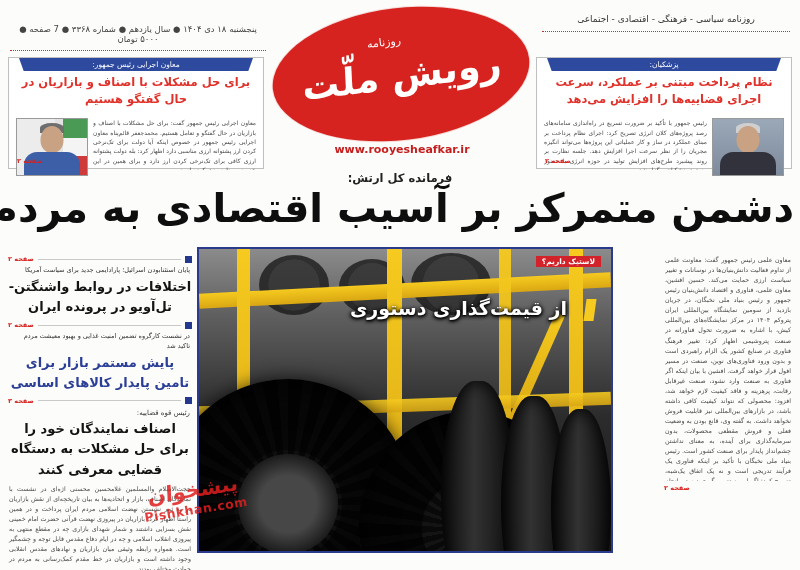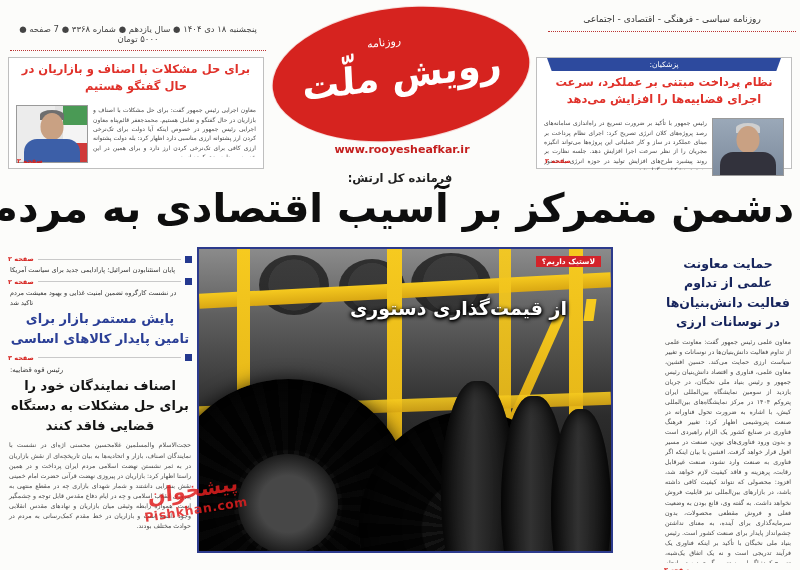--- a/index.html
+++ b/index.html
@@ -1,21 +1,21 @@
 <!DOCTYPE html>
 <html lang="fa" dir="rtl"><head>
 <meta charset="utf-8">
 <style>
   * { margin:0; padding:0; box-sizing:border-box; }
   html,body { background:#e9e9e9; }
   body { font-family:"DejaVu Sans","Liberation Sans",sans-serif; }
   .page { position:relative; width:800px; height:570px; margin:0 auto; background:#fcfcfa; overflow:hidden; direction:rtl; }
 
   
-  .masthead-type { position:absolute; top:14px; right:4px; width:248px; text-align:center;
+  .masthead-type { position:absolute; top:14px; right:10px; width:248px; text-align:center;
     font-size:9px; color:#333; padding-bottom:7px; border-bottom:1px dotted #b33; }
   .masthead-date { position:absolute; top:24px; left:10px; width:256px; text-align:center;
     font-size:8.5px; color:#444; padding-bottom:6px; border-bottom:1px dotted #b33; }
   .logo-wrap { position:absolute; top:2px; left:268px; width:268px; height:160px; direction:ltr; }
   .logo-ellipse { position:absolute; top:6px; left:4px; width:258px; height:132px; background:#d6231f;
     border-radius:50%; transform:rotate(-7deg); box-shadow:0 0 0 1px rgba(214,35,31,.15); }
   .logo-sub { position:absolute; top:34px; left:0; right:36px; text-align:center; color:#fff;
     font-size:11px; transform:rotate(-7deg); }
   .logo-title { position:absolute; top:52px; left:0; right:0; text-align:center; color:#fff;
     font-size:37px; font-weight:bold; transform:rotate(-7deg) skewX(-4deg); letter-spacing:-1px; white-space:nowrap; }
@@ -59,21 +59,21 @@
   .lead-headline { position:absolute; top:185px; left:6px; right:6px; text-align:center;
     font-size:40px; font-weight:800; color:#0e0e0e; letter-spacing:-1px; white-space:nowrap; }
 
   
   .colL { position:absolute; top:253px; left:8px; width:184px; height:310px; }
   .colR { position:absolute; top:253px; right:8px; width:128px; height:310px; }
   .prow { display:flex; justify-content:space-between; align-items:center; direction:ltr; margin:2px 0 3px; }
   .prow .pref { color:#d6231f; font-size:6.5px; font-weight:bold; }
   .prow .sq { width:7px; height:7px; background:#24388f; }
   .prow .ln { flex:1; height:1px; background:#c9c9c9; margin:0 4px; }
-  .item-kicker { text-align:left; font-size:6.5px; color:#333; line-height:1.5; margin:2px 2px 1px; }
+  .item-kicker { text-align:right; font-size:6.5px; color:#333; line-height:1.5; margin:2px 2px 1px; }
   .item-kicker.bold { font-weight:normal; font-size:7px; }
   .item-head { text-align:center; font-weight:bold; font-size:13px; line-height:1.55; color:#141414; margin:1px 0 4px; }
   .item-head.blue { color:#2b3f96; }
   .item-body { font-size:6.3px; line-height:1.6; color:#4a4a4a; text-align:justify; margin:2px 1px 3px; }
   .colR .item-head { font-size:12.5px; color:#16245c; margin-bottom:5px; }
   .colR .item-body { max-height:226px; overflow:hidden; }
   .colR .endref { color:#d6231f; font-size:6.5px; font-weight:bold; text-align:left; margin-top:3px; }
 
   
   .photo { position:absolute; top:247px; left:197px; width:416px; height:306px;
@@ -128,20 +128,21 @@
   <div class="masthead-date">پنجشنبه ۱۸ دی ۱۴۰۴ ● سال یازدهم ● شماره ۳۳۶۸ ● 7 صفحه ● ۵۰۰۰ تومان</div>
 
   <div class="logo-wrap">
     <div class="logo-ellipse"></div>
     <div class="logo-sub">روزنامه</div>
     <div class="logo-title">رویش ملّت</div>
     <div class="logo-site">www.rooyesheafkar.ir</div>
   </div>
 
   <div class="nbox left">
+    <div class="nbox-ribbon">معاون اجرایی رئیس جمهور:</div>
     <div class="nbox-head">برای حل مشکلات با اصناف و بازاریان در حال گفتگو هستیم</div>
     <div class="nbox-row">
       <div class="nbox-text">معاون اجرایی رئیس جمهور گفت: برای حل مشکلات با اصناف و بازاریان در حال گفتگو و تعامل هستیم. محمدجعفر قائم‌پناه معاون اجرایی رئیس جمهور در خصوص اینکه آیا دولت برای تک‌نرخی کردن ارز پشتوانه ارزی مناسبی دارد اظهار کرد: بله دولت پشتوانه ارزی کافی برای تک‌نرخی کردن ارز دارد و برای همین در این خصوص برنامه‌ریزی کرده است.</div>
       <div class="portrait flagbg">
         <div class="flagstripes"></div>
         <div class="hair"></div>
         <div class="head"></div>
         <div class="torso"></div>
       </div>
     </div>
@@ -167,40 +168,41 @@
 
   <div class="colL">
     <div class="prow">
       <span class="pref">صفحه ۲</span>
       <span class="ln"></span>
       <span class="sq"></span>
     </div>
 
     <div>
       <div class="item-kicker">پایان استثنابودن اسرائیل؛ پارادایمی جدید برای سیاست آمریکا</div>
+      <div class="item-head">اختلافات در روابط واشنگتن- تل‌آویو در پرونده ایران</div>
     </div>
     <div class="prow">
       <span class="pref">صفحه ۲</span>
       <span class="ln"></span>
       <span class="sq"></span>
     </div>
 
     <div>
       <div class="item-kicker">در نشست کارگروه تضمین امنیت غذایی و بهبود معیشت مردم تاکید شد</div>
       <div class="item-head blue">پایش مستمر بازار برای تامین پایدار کالاهای اساسی</div>
     </div>
     <div class="prow">
       <span class="pref">صفحه ۳</span>
       <span class="ln"></span>
       <span class="sq"></span>
     </div>
 
     <div>
       <div class="item-kicker bold">رئیس قوه قضاییه:</div>
-      <div class="item-head">اصناف نمایندگان خود را برای حل مشکلات به دستگاه قضایی فاقد کنند</div>
+      <div class="item-head">اصناف نمایندگان خود را برای حل مشکلات به دستگاه قضایی معرفی کنند</div>
       <div class="item-body">حجت‌الاسلام والمسلمین غلامحسین محسنی اژه‌ای در نشست با نمایندگان اصناف، بازار و اتحادیه‌ها به بیان تاریخچه‌ای از نقش بازاریان در به ثمر نشستن نهضت اسلامی مردم ایران پرداخت و در همین راستا اظهار کرد: بازاریان در پیروزی نهضت قرآنی حضرت امام خمینی نقش بسزایی داشتند و شمار شهدای بازاری چه در مقطع منتهی به پیروزی انقلاب اسلامی و چه در ایام دفاع مقدس قابل توجه و چشمگیر است. همواره رابطه وثیقی میان بازاریان و نهادهای مقدس انقلابی وجود داشته است و بازاریان در خط مقدم کمک‌رسانی به مردم در حوادث مختلف بودند.</div>
     </div>
 
   </div>
 
   <div class="photo">
     <div class="bgtire" style="top:6px;left:60px;width:70px;height:60px;"></div>
     <div class="bgtire" style="top:10px;left:140px;width:66px;height:56px;"></div>
     <div class="bgtire" style="top:4px;right:120px;width:80px;height:62px;"></div>
     <div class="beam h1"></div>
@@ -214,21 +216,20 @@
     <div class="tire mid"></div>
     <div class="tire side s1"></div>
     <div class="tire side s2"></div>
     <div class="tire side s3"></div>
     <div class="ptag">لاستیک داریم؟</div>
     <div class="pline l2">از قیمت‌گذاری دستوری</div>
     <div class="ybr"></div>
   </div>
 
   <div class="colR">
-    <div class="item-head">حمایت معاونت علمی از تداوم فعالیت دانش‌بنیان‌ها در نوسانات ارزی</div>
     <div class="item-body">معاون علمی رئیس جمهور گفت: معاونت علمی از تداوم فعالیت دانش‌بنیان‌ها در نوسانات و تغییر سیاست ارزی حمایت می‌کند. حسین افشین، معاون علمی، فناوری و اقتصاد دانش‌بنیان رئیس جمهور و رئیس بنیاد ملی نخبگان، در جریان بازدید از سومین نمایشگاه بین‌المللی ایران پتروکم ۱۴۰۴ در مرکز نمایشگاه‌های بین‌المللی کیش، با اشاره به ضرورت تحول فناورانه در صنعت پتروشیمی اظهار کرد: تغییر فرهنگ فناوری در صنایع کشور یک الزام راهبردی است و بدون ورود فناوری‌های نوین، صنعت در مسیر افول قرار خواهد گرفت. افشین با بیان اینکه اگر فناوری به صنعت وارد نشود، صنعت غیرقابل رقابت، پرهزینه و فاقد کیفیت لازم خواهد شد، افزود: محصولی که نتواند کیفیت کافی داشته باشد، در بازارهای بین‌المللی نیز قابلیت فروش نخواهد داشت. به گفته وی، قانع بودن به وضعیت فعلی و فروش مقطعی محصولات، بدون سرمایه‌گذاری برای آینده، به معنای نداشتن چشم‌انداز پایدار برای صنعت کشور است. رئیس بنیاد ملی نخبگان با تأکید بر اینکه فناوری یک فرآیند تدریجی است و نه یک اتفاق یک‌شبه، تصریح کرد: اگر امروز تصمیم‌گیری درستی انجام شود، طی سه تا چهار سال آینده می‌توان یک صنعت را به صنعت فناورانه تبدیل کرد.</div>
     <div class="endref">صفحه ۲</div>
   </div>
 
   <div class="watermark">
     <div class="fa">پیشخوان</div>
     <div class="en">Pishkhan.com</div>
   </div>
 
 </div>

